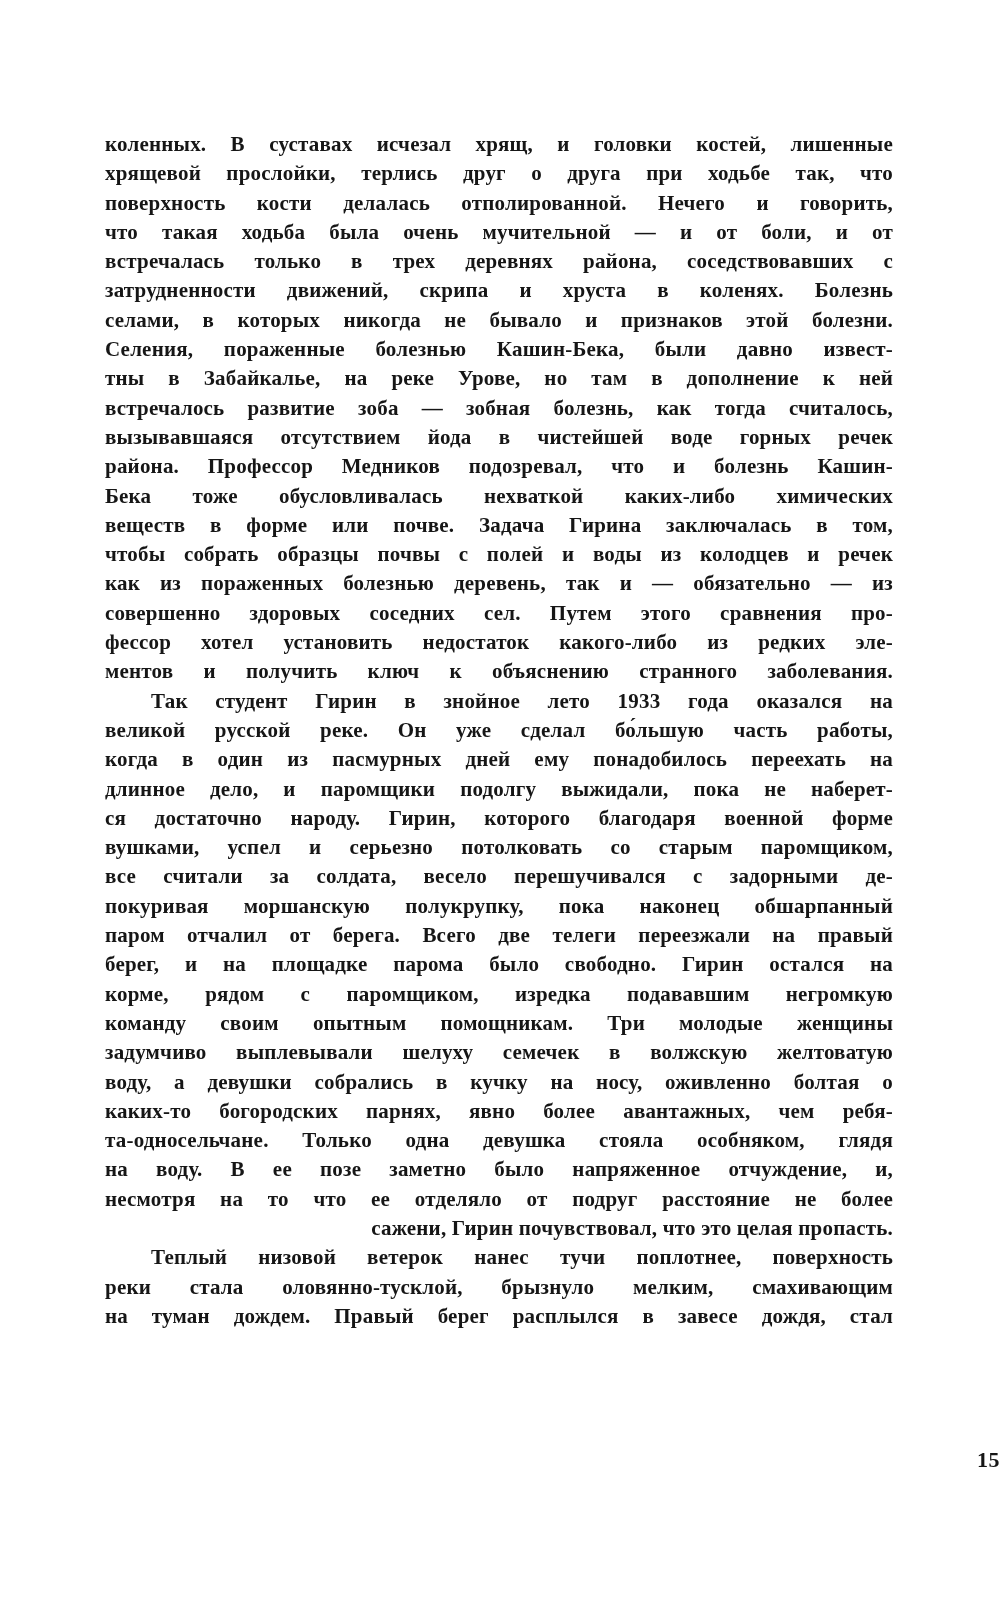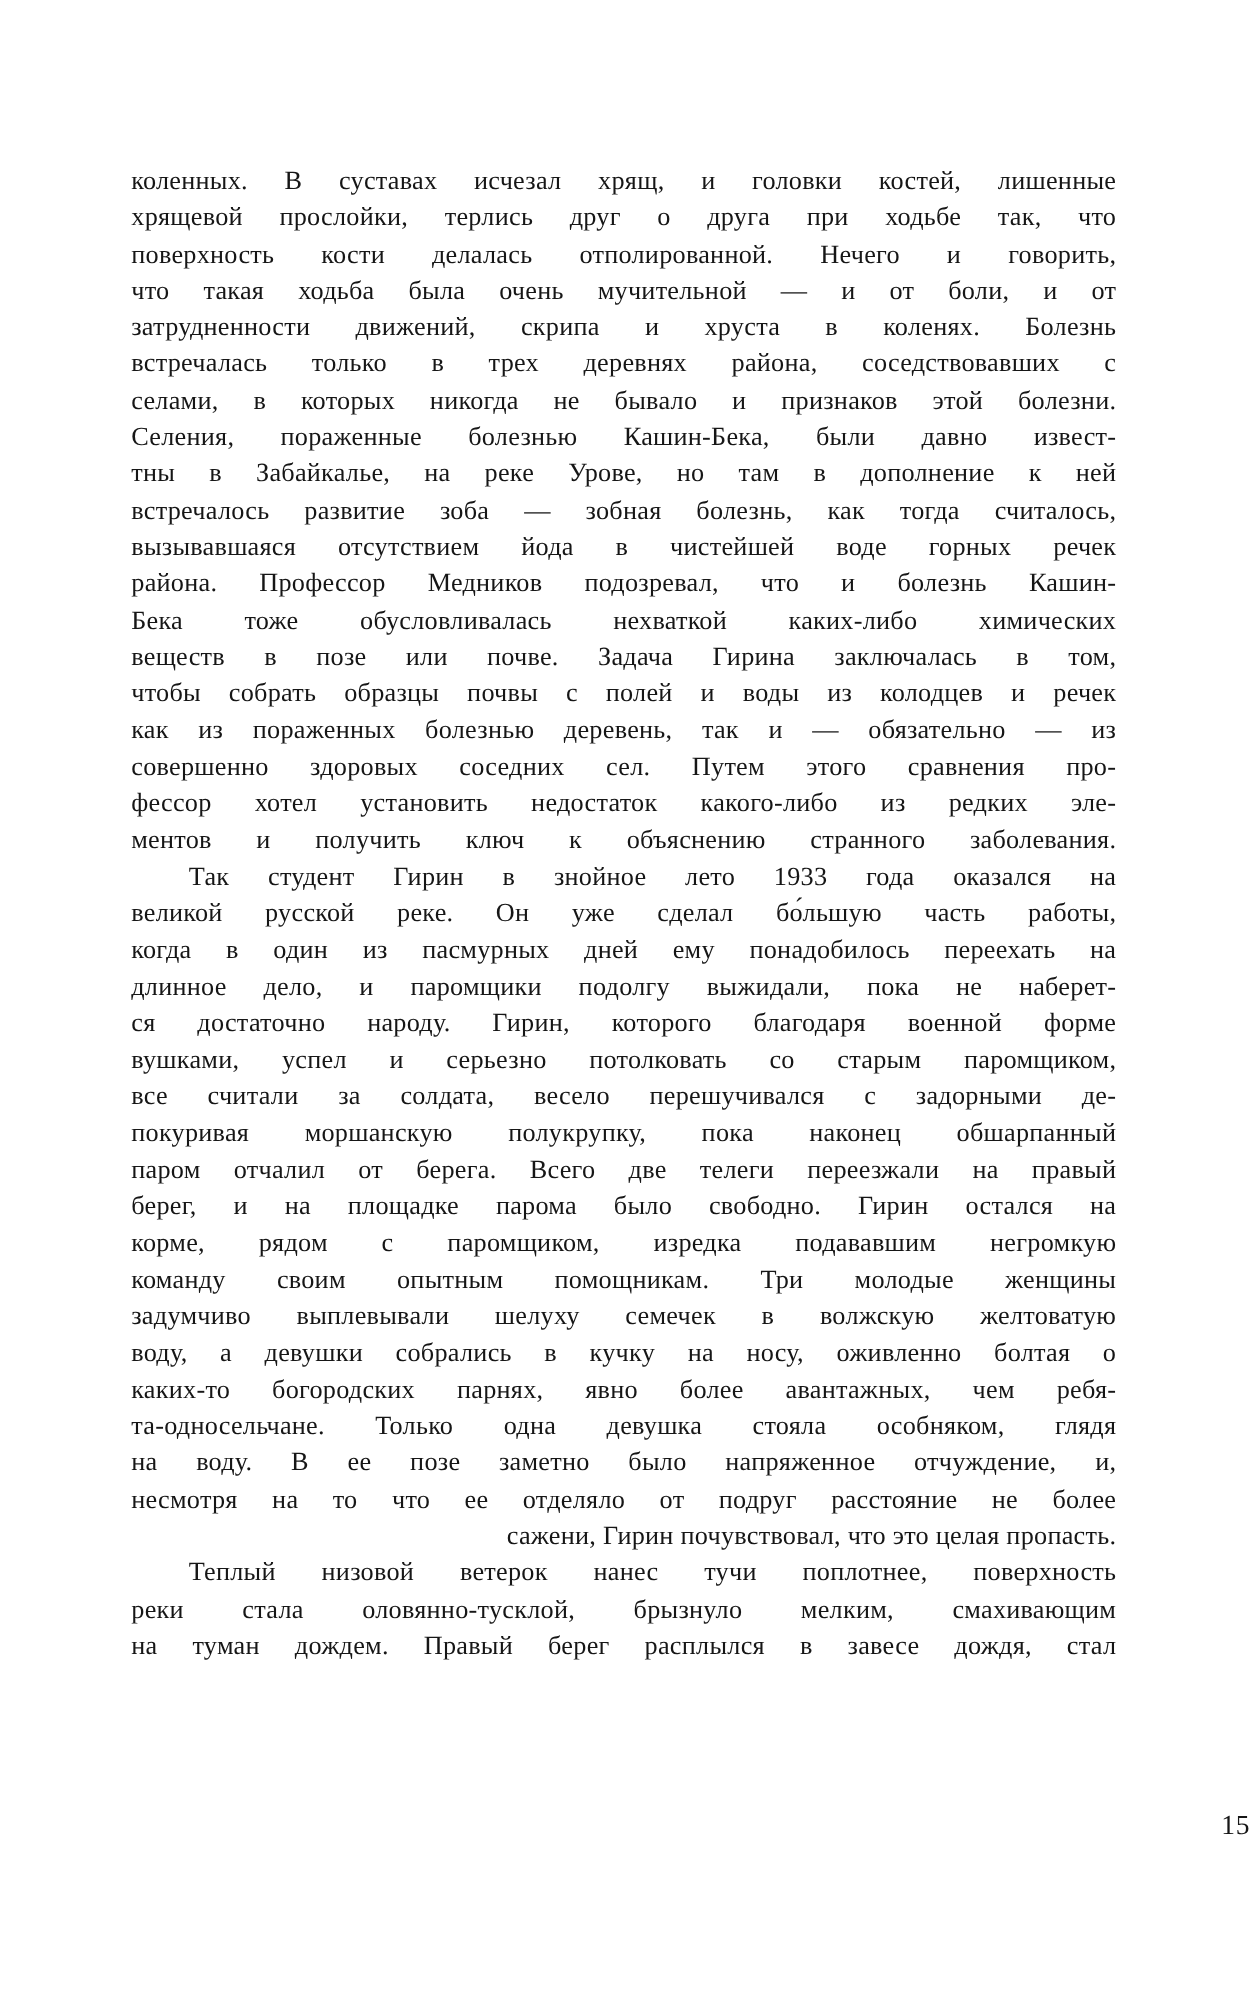--- a/index.html
+++ b/index.html
@@ -9,20 +9,21 @@
   }
   .page {
     position: relative;
     width: 1000px;
     height: 1601px;
     margin: 0 auto;
     background: #ffffff;
     color: #161616;
     font-family: "Liberation Serif", "DejaVu Serif", serif;
     overflow: hidden;
+    font-weight: bold;
   }
   .text-block {
     position: absolute;
     left: 105px;
     top: 130px;
     width: 788px;
     font-size: 21px;
     line-height: 29.3px;
     letter-spacing: 0.2px;
   }
@@ -49,30 +50,30 @@
 </style>
 </head>
 <body>
 
 <div class="page">
   <div class="text-block">
       <div class="line just">коленных. В суставах исчезал хрящ, и головки костей, лишенные</div>
       <div class="line just">хрящевой прослойки, терлись друг о друга при ходьбе так, что</div>
       <div class="line just">поверхность кости делалась отполированной. Нечего и говорить,</div>
       <div class="line just">что такая ходьба была очень мучительной — и от боли, и от</div>
+      <div class="line just">встречалась только в трех деревнях района, соседствовавших с</div>
       <div class="line just">затрудненности движений, скрипа и хруста в коленях. Болезнь</div>
-      <div class="line just">встречалась только в трех деревнях района, соседствовавших с</div>
       <div class="line just">селами, в которых никогда не бывало и признаков этой болезни.</div>
       <div class="line just">Селения, пораженные болезнью Кашин-Бека, были давно извест-</div>
       <div class="line just">тны в Забайкалье, на реке Урове, но там в дополнение к ней</div>
       <div class="line just">встречалось развитие зоба — зобная болезнь, как тогда считалось,</div>
       <div class="line just">вызывавшаяся отсутствием йода в чистейшей воде горных речек</div>
       <div class="line just">района. Профессор Медников подозревал, что и болезнь Кашин-</div>
       <div class="line just">Бека тоже обусловливалась нехваткой каких-либо химических</div>
-      <div class="line just">веществ в позе или почве. Задача Гирина заключалась в том,</div>
+      <div class="line just">веществ в форме или почве. Задача Гирина заключалась в том,</div>
       <div class="line just">чтобы собрать образцы почвы с полей и воды из колодцев и речек</div>
       <div class="line just">как из пораженных болезнью деревень, так и — обязательно — из</div>
       <div class="line just">совершенно здоровых соседних сел. Путем этого сравнения про-</div>
       <div class="line just">фессор хотел установить недостаток какого-либо из редких эле-</div>
       <div class="line just">ментов и получить ключ к объяснению странного заболевания.</div>
       <div class="line just indent">Так студент Гирин в знойное лето 1933 года оказался на</div>
       <div class="line just">великой русской реке. Он уже сделал бо́льшую часть работы,</div>
       <div class="line just">когда в один из пасмурных дней ему понадобилось переехать на</div>
       <div class="line just">длинное дело, и паромщики подолгу выжидали, пока не наберет-</div>
       <div class="line just">ся достаточно народу. Гирин, которого благодаря военной форме</div>

